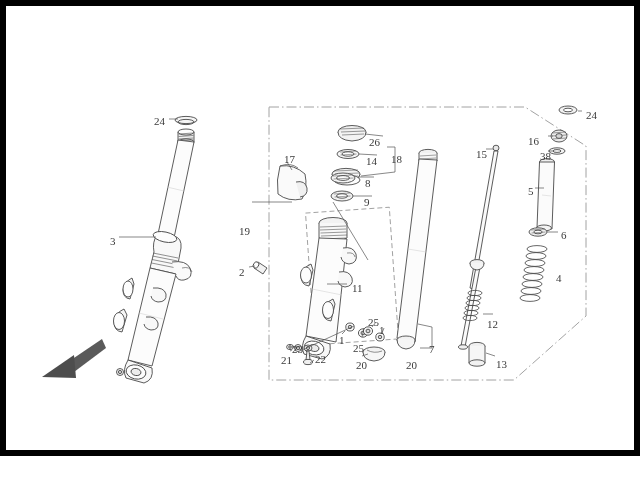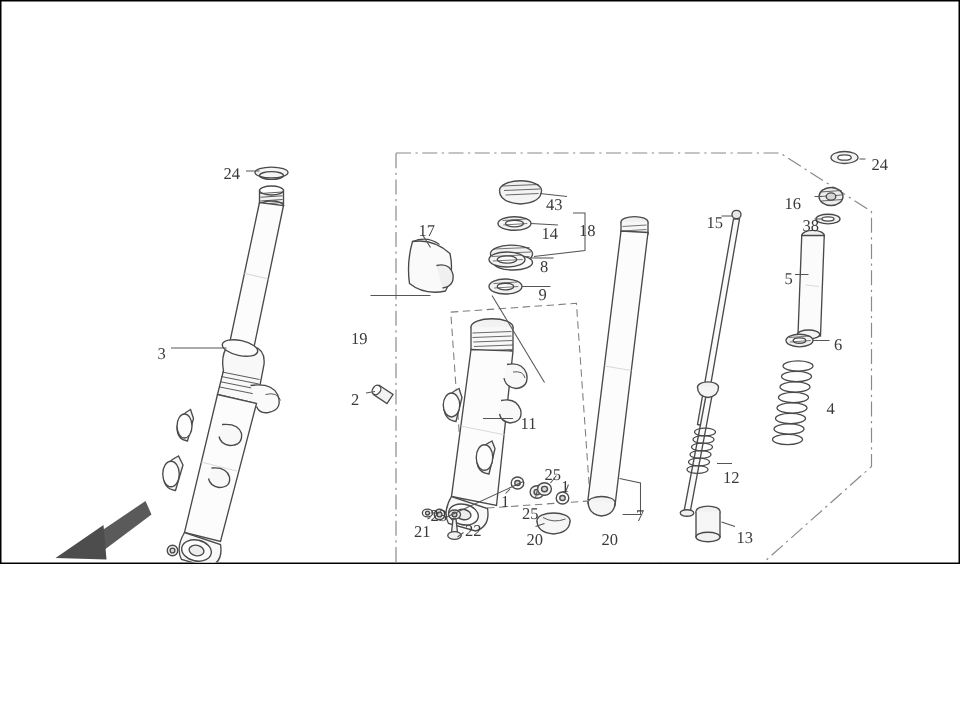--- a/index.html
+++ b/index.html
@@ -7,25 +7,25 @@
     margin: 0;
     padding: 0;
     background: #ffffff;
   }
   body {
     font-family: "Liberation Serif", "DejaVu Serif", serif;
   }
   #canvas {
     position: relative;
     width: 640px;
-    height: 376px;
+    height: 456px;
     background: #ffffff;
     overflow: hidden;
     box-sizing: border-box;
-    border: 1px solid #000000;
+    border: 6px solid #000000;
   }
   #diagram-svg {
     position: absolute;
     left: 0;
     top: 0;
     width: 640px;
     height: 480px;
   }
   .callout-label {
     position: absolute;
@@ -293,21 +293,21 @@
       <path d="M 296 344 L 348 320"></path>
     </g>
   </svg>
 
   <div id="labels">
       <div class="callout-label" style="left: 148px; top: 110px;">24</div>
       <div class="callout-label" style="left: 104px; top: 230px;">3</div>
       <div class="callout-label" style="left: 233px; top: 195px; margin-top: 25px;">19</div>
       <div class="callout-label" style="left: 278px; top: 148px;">17</div>
       <div class="callout-label" style="left: 233px; top: 261px;">2</div>
-      <div class="callout-label" style="left: 363px; top: 131px;">43</div>
+      <div class="callout-label" style="left: 363px; top: 131px;">26</div>
       <div class="callout-label" style="left: 360px; top: 150px;">14</div>
       <div class="callout-label" style="left: 385px; top: 148px;">18</div>
       <div class="callout-label" style="left: 359px; top: 172px;">8</div>
       <div class="callout-label" style="left: 358px; top: 191px;">9</div>
       <div class="callout-label" style="left: 346px; top: 277px;">11</div>
       <div class="callout-label" style="left: 333px; top: 329px;">1</div>
       <div class="callout-label" style="left: 347px; top: 337px;">25</div>
       <div class="callout-label" style="left: 362px; top: 311px;">25</div>
       <div class="callout-label" style="left: 373px; top: 319px;">1</div>
       <div class="callout-label" style="left: 275px; top: 349px; text-align: right;">21</div>

